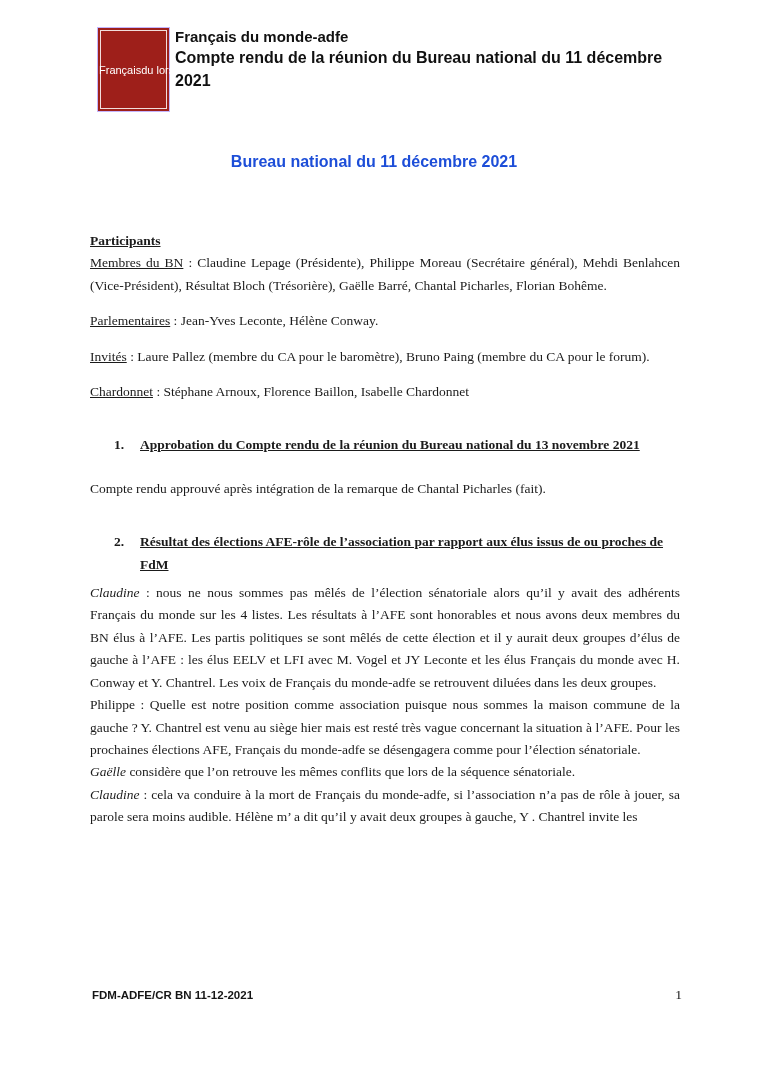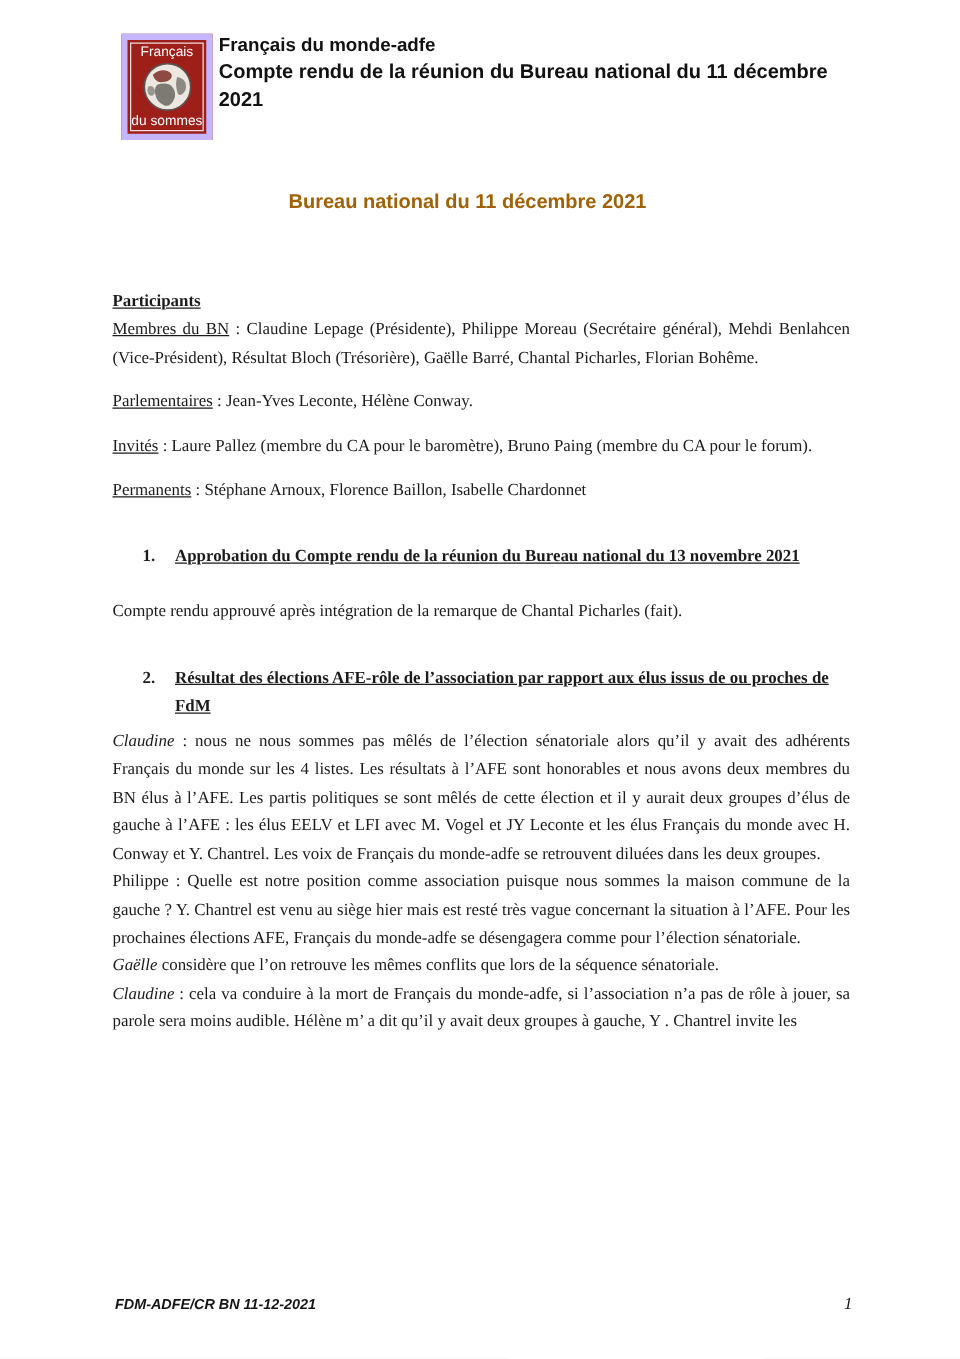--- a/index.html
+++ b/index.html
@@ -14,26 +14,25 @@
     overflow: hidden;
     margin: 0 auto;
   }
 
   
   .logo {
     position: absolute;
     left: 97px; top: 27px;
     width: 73px; height: 85px;
     background: #9e1f1a;
-    border: 5px solid #c4b5fd;
+    border: 1px solid #c4b5fd;
     display: flex;
-    flex-direction: column;
     align-items: center;
     justify-content: space-between;
-    padding: 4px 12px;
+    padding: 4px 1px;
   }
   .logo-inner-frame {
     position: absolute;
     inset: 2px;
     border: 1px solid rgba(255,255,255,.85);
     pointer-events: none;
   }
   .logo-text {
     color: #ffffff;
     font-family: "Liberation Sans", sans-serif;
@@ -55,21 +54,21 @@
   .doc-title { font-size: 16px; line-height: 23px; }
 
   .center-title {
     position: absolute;
     left: 90px; right: 110px;
     top: 153px;
     text-align: center;
     font-family: "Liberation Sans", sans-serif;
     font-weight: bold;
     font-size: 16px;
-    color: #a16207;
+    color: #1d4ed8;
   }
 
   
   .content {
     position: absolute;
     left: 90px; right: 88px;
     top: 230px;
     font-size: 13.5px;
     line-height: 22.4px;
     text-align: justify;
@@ -97,25 +96,24 @@
   .agenda-body { margin-top: 21px; }
 
   .discussion { margin-top: 6px; }
   .discussion p { margin: 0; }
   .it { font-style: italic; }
 
   
   .footer {
     position: absolute;
     left: 92px; right: 86px;
-    top: 1035px;
+    top: 987px;
     display: flex;
     justify-content: space-between;
     align-items: baseline;
-    font-style: italic;
   }
   .footer-ref {
     font-family: "Liberation Sans", sans-serif;
     font-weight: bold;
     font-size: 11.5px;
     color: #151515;
   }
   .footer-page {
     font-family: "Liberation Serif", serif;
     font-size: 13.5px;
@@ -131,41 +129,41 @@
     <div class="logo-inner-frame"></div>
     <div class="logo-text">Français</div>
     <svg class="logo-globe" viewBox="0 0 44 44">
       <circle cx="22" cy="22" r="19" fill="#ece8e1"></circle>
       <path d="M10 12 q6 -5 12 -3 q5 2 3 6 q-2 3 -7 3 q-6 1 -8 -6 z" fill="#8d4a40"></path>
       <path d="M14 20 q8 -2 12 2 q4 5 1 11 q-3 6 -8 4 q-6 -3 -7 -9 q-1 -6 2 -8 z" fill="#7d7a73"></path>
       <path d="M30 14 q6 1 7 6 q1 5 -3 8 q-3 2 -4 -2 q-2 -7 0 -12 z" fill="#8d8a83"></path>
       <path d="M6 22 q3 -2 5 1 q2 4 -1 6 q-3 1 -4 -2 q-1 -3 0 -5 z" fill="#9a968e"></path>
       <circle cx="22" cy="22" r="19" fill="none" stroke="#5d524c" stroke-width="1.4"></circle>
     </svg>
-    <div class="logo-text">du sommes</div>
+    <div class="logo-text">du lors</div>
   </div>
 
   <div class="header-text">
     <div class="org-name">Français du monde-adfe</div>
     <div class="doc-title">Compte rendu de la réunion du Bureau national du 11 décembre 2021</div>
   </div>
 
   <div class="center-title">Bureau national du 11 décembre 2021</div>
 
   <div class="content">
 
     <div class="participants-heading">Participants</div>
 
     <p class="group-line"><span class="u">Membres du BN</span><span> : Claudine Lepage (Présidente), Philippe Moreau (Secrétaire général), Mehdi Benlahcen (Vice-Président), Résultat Bloch (Trésorière), Gaëlle Barré, Chantal Picharles, Florian Bohême.</span></p>
 
     <p class="group-line"><span class="u">Parlementaires</span><span> : Jean-Yves Leconte, Hélène Conway.</span></p>
 
     <p class="group-line"><span class="u">Invités</span><span> : Laure Pallez (membre du CA pour le baromètre), Bruno Paing (membre du CA pour le forum).</span></p>
 
-    <p class="group-line last"><span class="u">Permanents</span><span> : Stéphane Arnoux, Florence Baillon, Isabelle Chardonnet</span></p>
+    <p class="group-line last"><span class="u">Chardonnet</span><span> : Stéphane Arnoux, Florence Baillon, Isabelle Chardonnet</span></p>
 
     <div class="agenda-item">
       <span class="agenda-number">1.</span>
       <span class="agenda-title">Approbation du Compte rendu de la réunion du Bureau national du 13 novembre 2021</span>
     </div>
     <p class="agenda-body">Compte rendu approuvé après intégration de la remarque de Chantal Picharles (fait).</p>
 
     <div class="agenda-item">
       <span class="agenda-number">2.</span>
       <span class="agenda-title">Résultat des élections AFE-rôle de l’association par rapport aux élus issus de ou proches de FdM</span>

